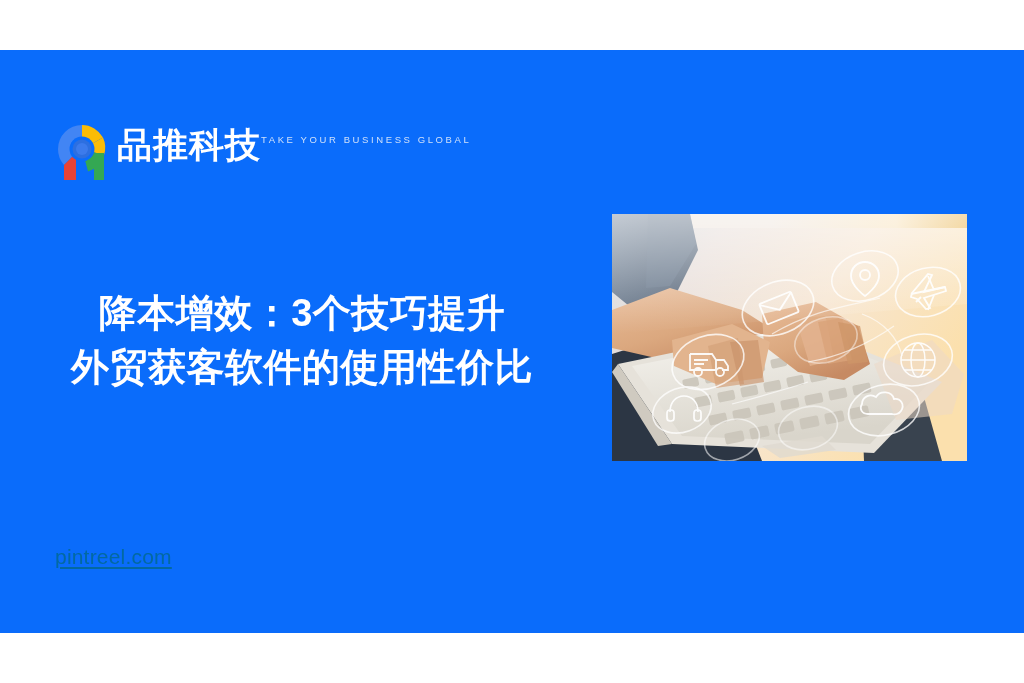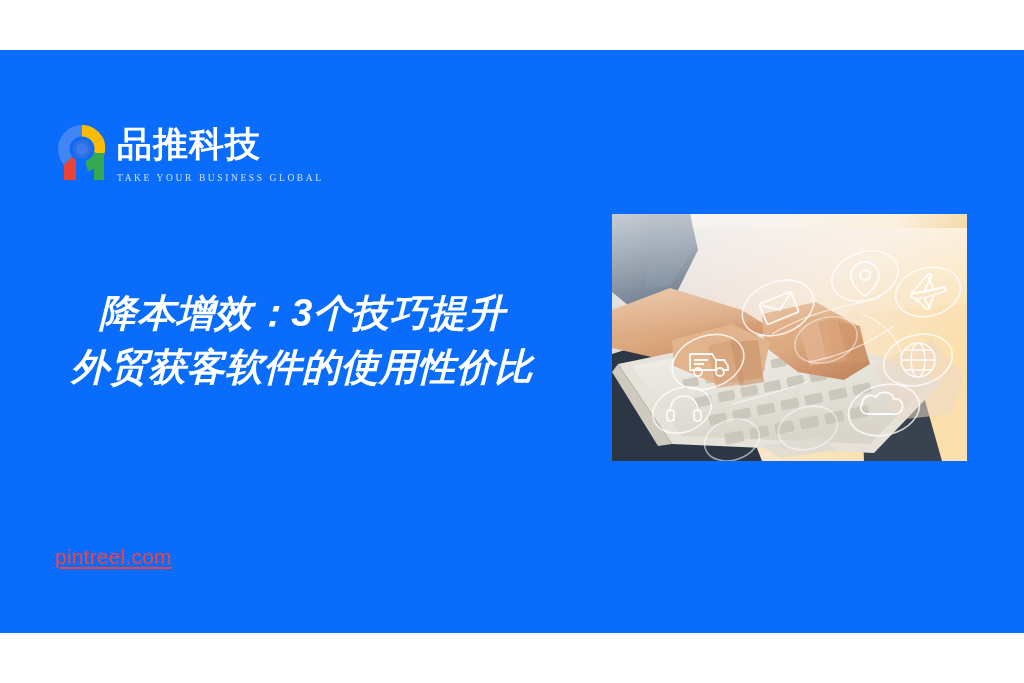--- a/index.html
+++ b/index.html
@@ -41,24 +41,23 @@
   }
   .logo-mark {
     width: 54px;
     height: 60px;
     flex: 0 0 auto;
     display: block;
   }
   .logo-text-wrap {
     margin-left: 8px;
     display: flex;
-    flex-direction: column;
+    flex-direction: row;
     justify-content: flex-end;
     padding-top: 4px;
-    font-family: Liberation Serif, serif;
   }
   .logo-cn {
     font-size: 35px;
     line-height: 38px;
     font-weight: bold;
     color: #ffffff;
     letter-spacing: 1px;
     white-space: nowrap;
   }
   .logo-tagline {
@@ -76,30 +75,30 @@
     left: 28px;
     top: 286px;
     width: 548px;
     text-align: center;
     color: #ffffff;
     font-size: 38px;
     line-height: 54px;
     font-weight: bold;
     letter-spacing: 0.5px;
   }
-  .headline-line { display: block; white-space: nowrap; font-style: italic; }
+  .headline-line { display: block; white-space: nowrap; }
 
   
   .site-url {
     position: absolute;
     left: 55px;
     top: 544px;
     font-size: 21px;
     line-height: 26px;
-    color: #ef4444;
+    color: #0369a1;
     text-decoration: underline;
     text-underline-offset: 3px;
     letter-spacing: 0.2px;
   }
 
   
   .photo {
     position: absolute;
     left: 612px;
     top: 214px;

